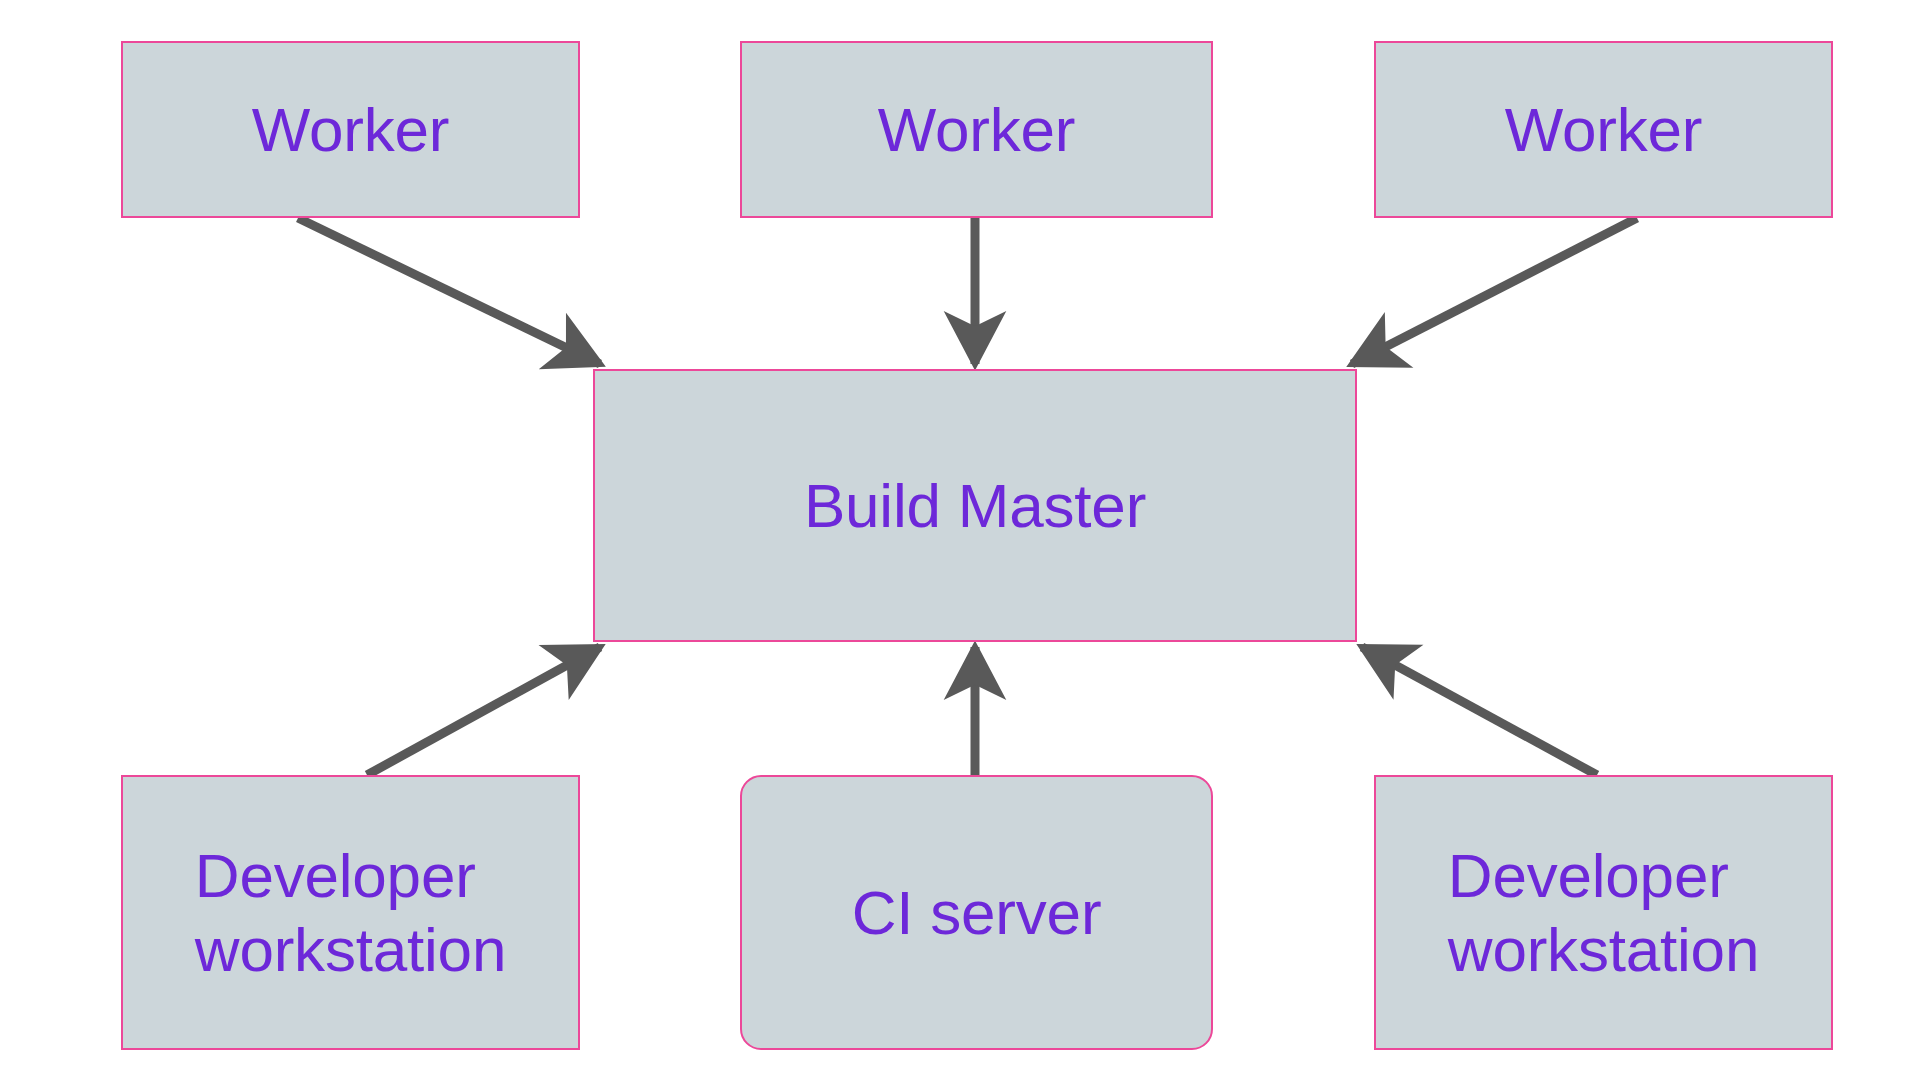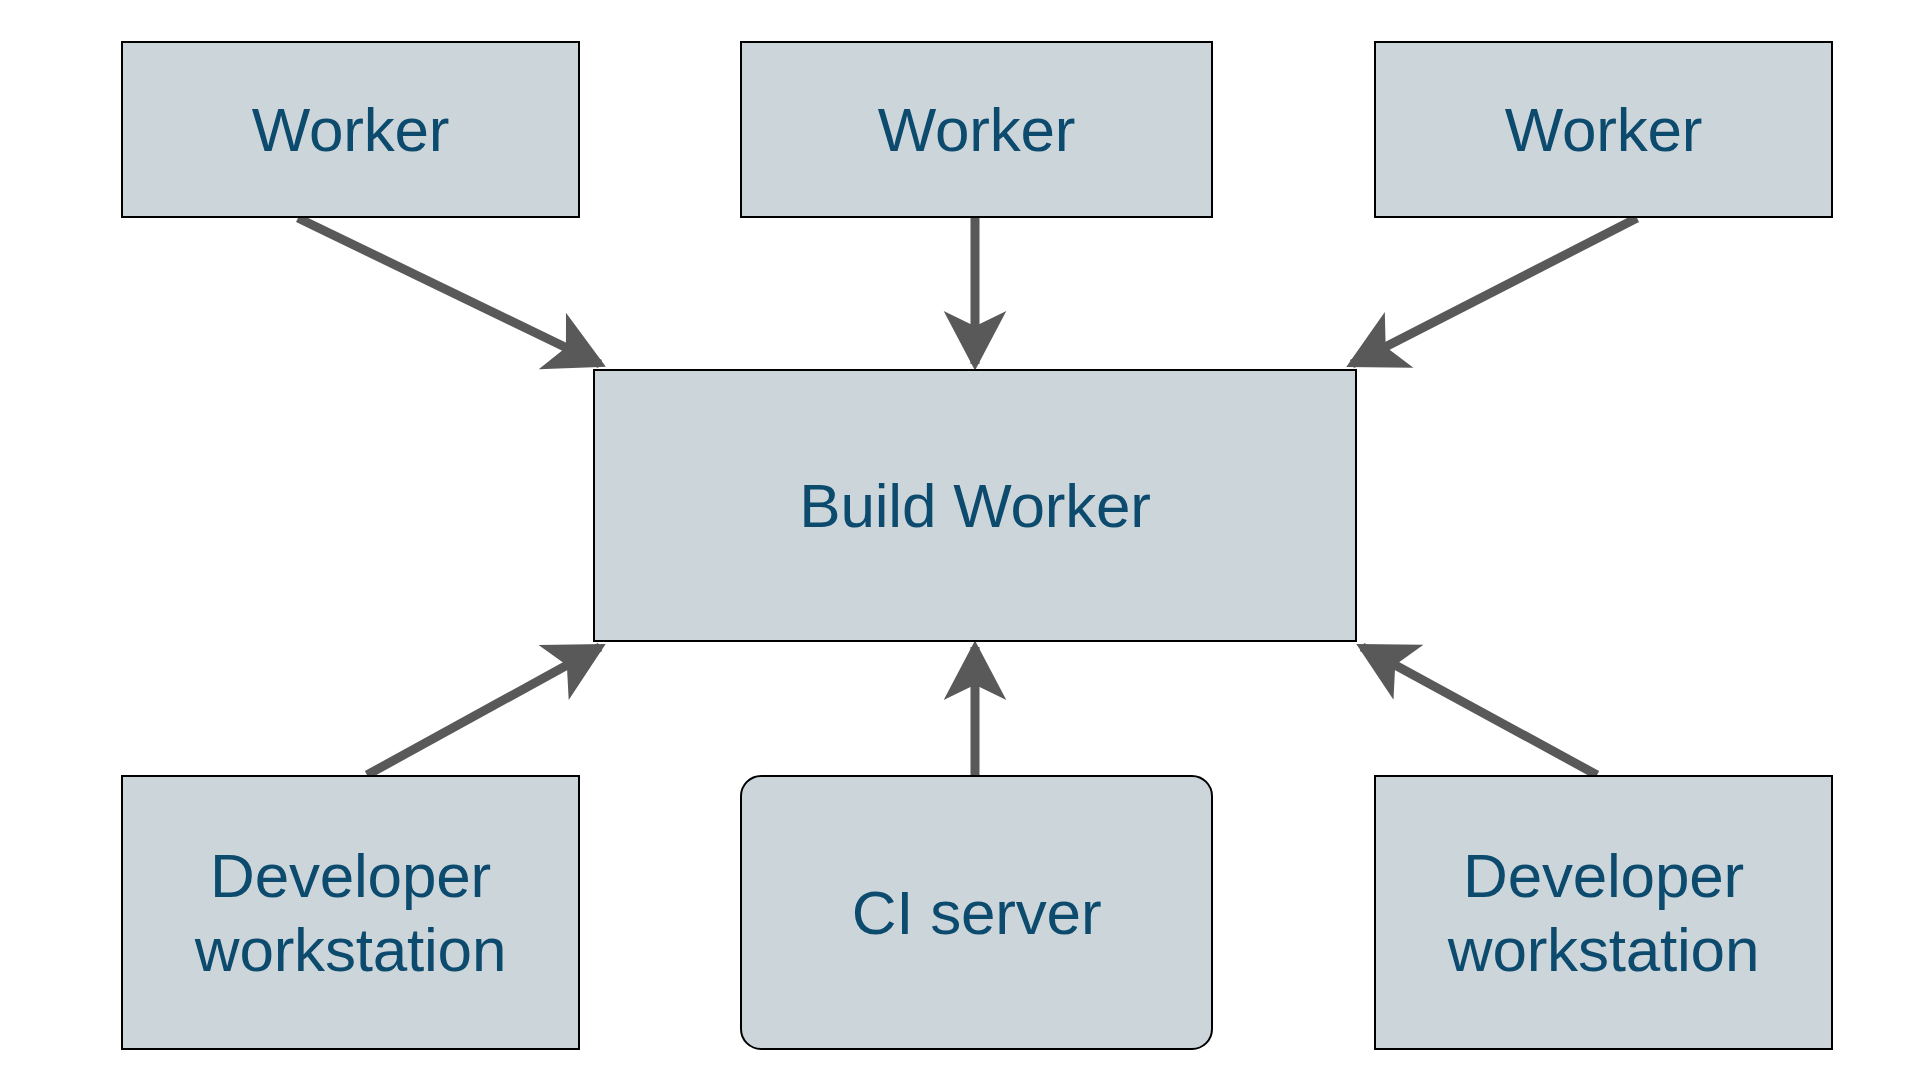--- a/index.html
+++ b/index.html
@@ -23,26 +23,25 @@
     left: 0;
     top: 0;
     width: 1910px;
     height: 1090px;
     pointer-events: none;
   }
   .node-box {
     position: absolute;
     box-sizing: border-box;
     background: #ccd6da;
-    border: 2px solid #000000;
+    border: 2px solid #ec4899;
     display: flex;
     align-items: center;
     justify-content: center;
-    text-align: center;
-    color: #0c4a6e;
+    color: #6d28d9;
     font-family: "Liberation Sans", sans-serif;
     font-weight: 400;
     line-height: 1.18;
     white-space: pre-line;
     letter-spacing: -0.2px;
   }
   #node-worker-1 { left: 121px; top: 41px;  width: 459px; height: 177px; font-size: 62px; }
   #node-worker-2 { left: 740px; top: 41px;  width: 473px; height: 177px; font-size: 62px; }
   #node-worker-3 { left: 1374px; top: 41px; width: 459px; height: 177px; font-size: 62px; }
   #node-build-master { left: 593px; top: 369px; width: 764px; height: 273px; font-size: 62px; }
@@ -71,21 +70,21 @@
       <line x1="1597" y1="775" x2="1362" y2="647"></line>
     </g>
   </svg>
 
   <div class="node-box" id="node-worker-1">Worker</div>
 
   <div class="node-box" id="node-worker-2">Worker</div>
 
   <div class="node-box" id="node-worker-3">Worker</div>
 
-  <div class="node-box" id="node-build-master">Build Worker</div>
+  <div class="node-box" id="node-build-master">Build Master</div>
 
   <div class="node-box" id="node-dev-ws-1">Developer
 workstation</div>
 
   <div class="node-box" id="node-ci-server">CI server</div>
 
   <div class="node-box" id="node-dev-ws-2">Developer
 workstation</div>
 
 </div>

